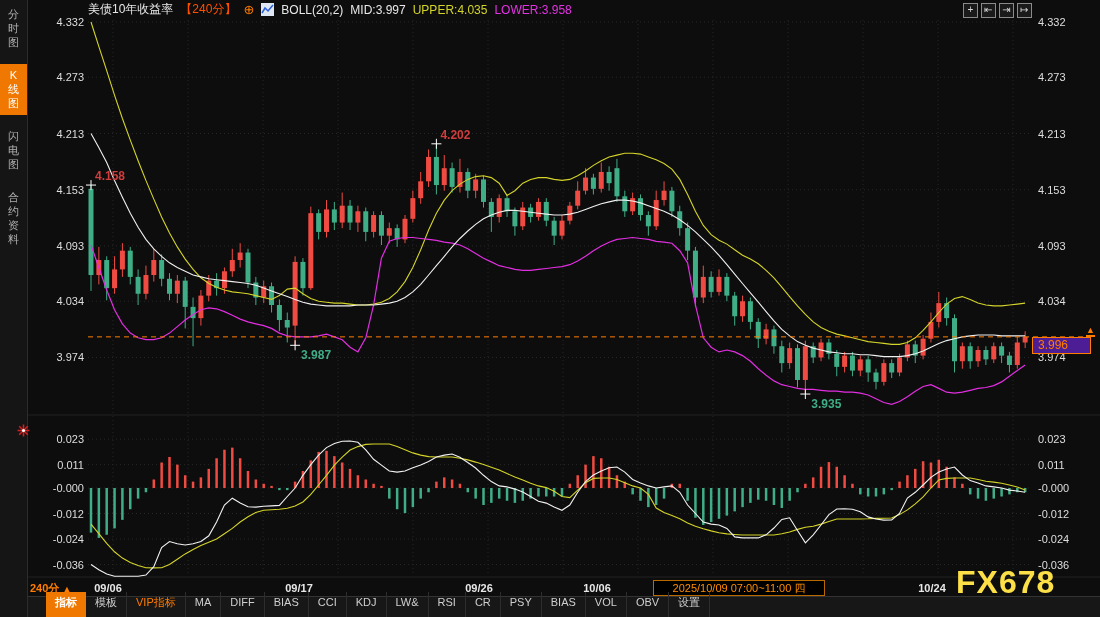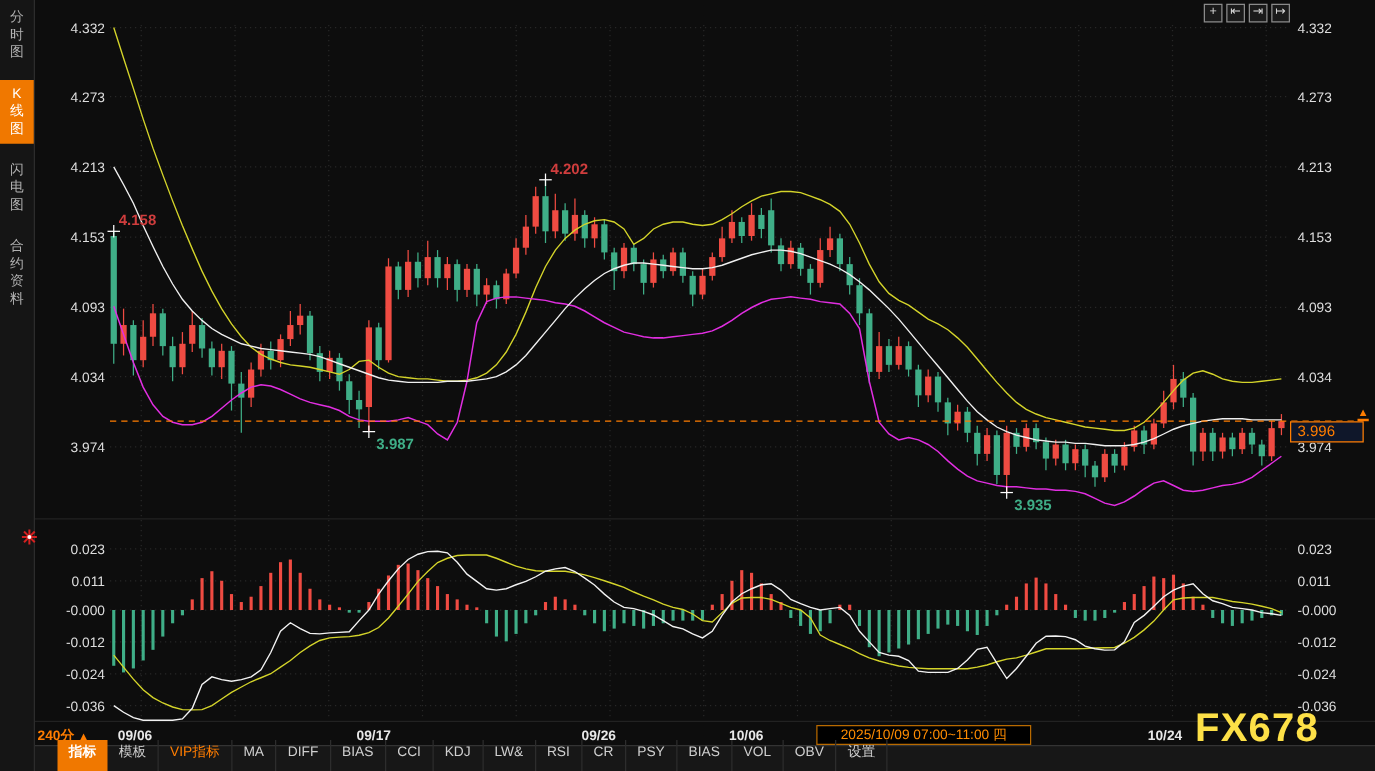--- a/index.html
+++ b/index.html
@@ -39,21 +39,21 @@
 
   
   #macd-label{position:absolute;left:88px;top:418px;display:flex;gap:9px;font-size:12px;
               z-index:4;white-space:nowrap;}
   #macd-name,#macd-diff{color:#e8e8e8;}
   #macd-dea{color:#d4d42a;}
   #macd-macd{color:#e531e5;}
   #macd-hot{position:absolute;left:17px;top:423px;z-index:6;}
 
   
-  #price-badge{position:absolute;left:1032px;top:337px;width:52px;height:15px;background:#0f172a;
+  #price-badge{position:absolute;left:1032px;top:337px;width:52px;height:15px;background:#4c1d95;
                border:1px solid #ff7d00;color:#ff7d00;font-size:12px;line-height:15px;
                padding-left:5px;z-index:4;}
   #price-arrow{position:absolute;left:1086px;top:326px;color:#ff7d00;font-size:9px;line-height:9px;
                z-index:4;border-bottom:2px solid #ff7d00;padding-bottom:0px;}
 
   
   #period-tag{position:absolute;left:30px;top:581px;color:#ff7d00;font-size:11px;font-weight:bold;
               z-index:4;cursor:pointer;}
   #period-tag .tri{font-size:9px;}
   #date-highlight{position:absolute;left:653px;top:580px;width:170px;height:14px;border:1px solid #b86a00;
@@ -543,20 +543,35 @@
         <text x="412.4" y="138.82550838721758" class="ann" fill="#cf3d3d">4.202</text>
         <line x1="262.1" x2="272.1" y1="345.3061568737698" y2="345.3061568737698" stroke="#fff" stroke-width="1"></line>
         <line x1="267.1" x2="267.1" y1="340.3061568737698" y2="350.3061568737698" stroke="#fff" stroke-width="1"></line>
         <text x="273.1" y="359.3061568737698" class="ann" fill="#3fae87">3.987</text>
         <line x1="772.35" x2="782.35" y1="394.0363602286569" y2="394.0363602286569" stroke="#fff" stroke-width="1"></line>
         <line x1="777.35" x2="777.35" y1="389.0363602286569" y2="399.0363602286569" stroke="#fff" stroke-width="1"></line>
         <text x="783.35" y="408.0363602286569" class="ann" fill="#3fae87">3.935</text>
       </g>
     </svg>
 
+  <div id="header">
+    <span id="hdr-title">美债10年收益率</span>
+    <span id="hdr-period">【240分】</span>
+    <span id="hdr-plus">⊕</span>
+    <span id="hdr-chart-icon">
+      <svg width="13" height="13">
+          <rect x="0" y="0" width="13" height="13" fill="#dfe7f5"></rect>
+      <polyline points="1,10 4,5 7,8 12,2" fill="none" stroke="#2b5fd9" stroke-width="1.5"></polyline>
+        </svg>
+    </span>
+    <span id="hdr-boll">BOLL(20,2)</span>
+    <span id="hdr-mid">MID:3.997</span>
+    <span id="hdr-upper">UPPER:4.035</span>
+    <span id="hdr-lower">LOWER:3.958</span>
+  </div>
 
   <div id="top-icons">
       <div class="ticon">+</div>
       <div class="ticon">⇤</div>
       <div class="ticon">⇥</div>
       <div class="ticon">↦</div>
     </div>
 
 
   <span id="macd-hot">

